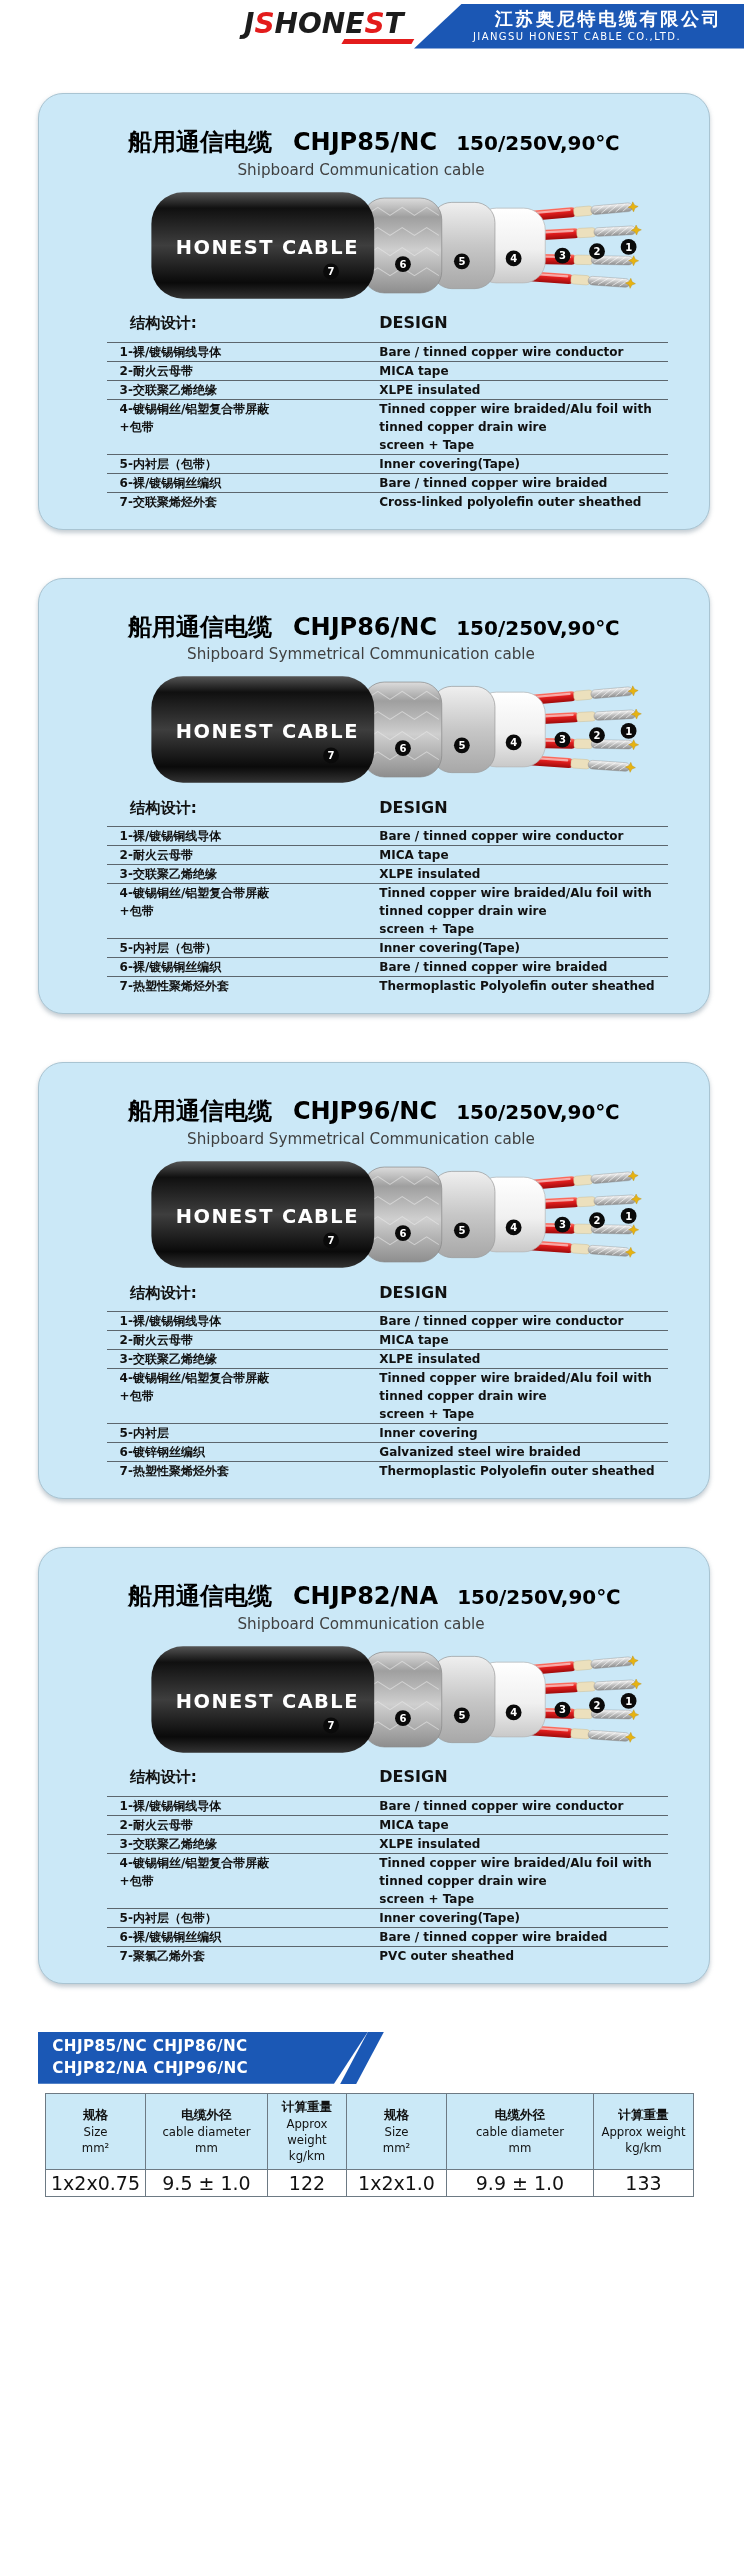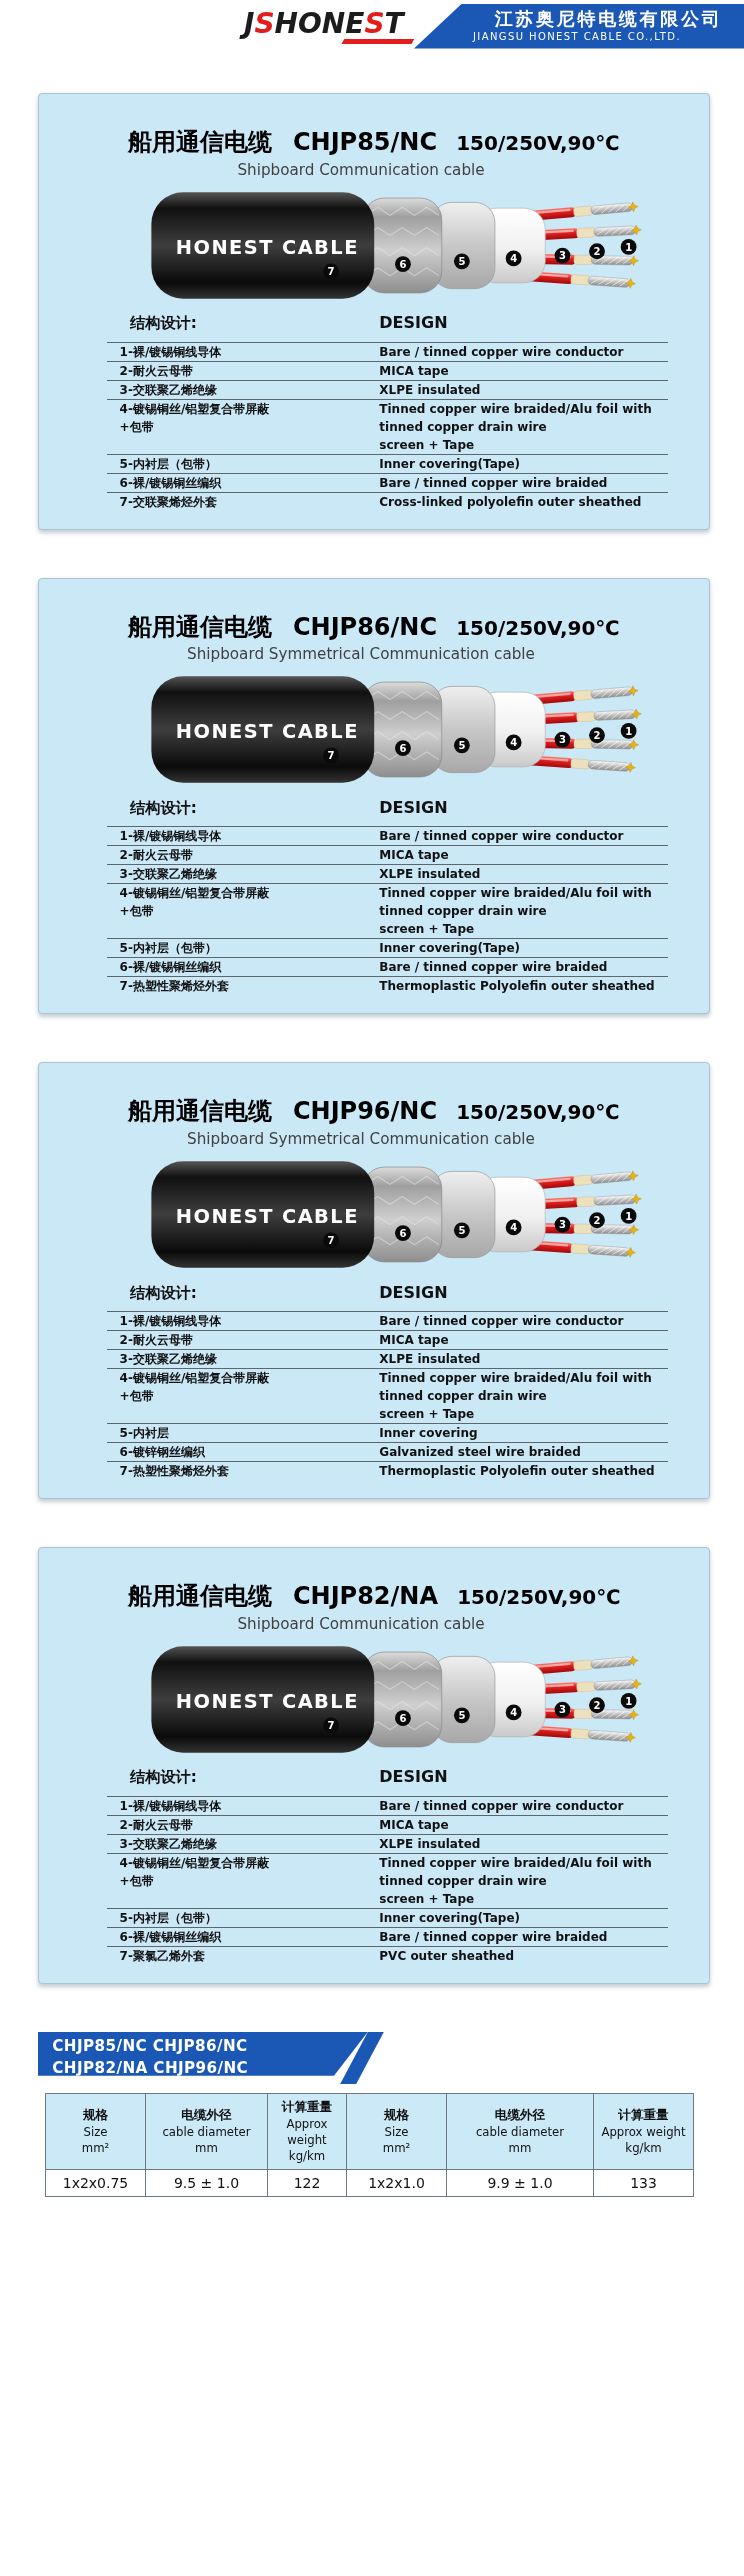--- a/index.html
+++ b/index.html
@@ -10,54 +10,54 @@
   .logo{position:absolute;left:244px;top:9px;font-size:28px;font-weight:800;font-style:italic;
         letter-spacing:0px;line-height:30.5px;white-space:nowrap;}
   .logo .dark{color:#1c1c1c;} .logo .red{color:#e31c1c;}
   .logo-underline{position:absolute;left:343px;top:39px;width:70px;height:4.5px;background:#e31c1c;transform:skewX(-30deg);}
   .company-banner{position:absolute;right:0;top:3.6px;width:330px;height:45px;background:#1b57b4;
         clip-path:polygon(48px 0,100% 0,100% 100%,0 100%);padding:3.6px 0 0 59px;box-sizing:border-box;color:#fff;}
   .company-cn{font-size:18px;font-weight:bold;letter-spacing:2.7px;line-height:23px;text-align:center;}
   .company-en{font-size:10px;letter-spacing:1.4px;line-height:13.4px;}
 
   
-  .card{width:672px;margin:0 0 48px 38px;background:#cbe8f7;border:0.9px solid #a9c4d2;border-radius:4px;
+  .card{width:672px;margin:0 0 48px 38px;background:#cbe8f7;border:0.9px solid #a9c4d2;border-radius:25px;
         box-shadow:0 2.7px 4.5px rgba(110,130,145,.4);padding:32px 30.5px 18px 39px;box-sizing:border-box;}
   .card:first-of-type{margin-top:41px;}
   .card-title{margin:0 0 0 50px;font-size:24px;font-weight:bold;color:#000;white-space:nowrap;}
   .card-title .t-model{margin-left:12.6px;}
   .card-title .t-rating{margin-left:10.8px;font-size:20px;}
   .card-sub{width:484px;margin:2.7px 0 9px 41px;text-align:center;color:#404040;font-size:15.2px;}
   .cable-wrap{margin:1.8px 0 7.2px 41px;width:565px;}
   .cable-svg{width:565px;height:115px;display:block;}
 
   .design{margin:3.6px 10.8px 0 29px;}
   .design-head{display:grid;grid-template-columns:45% 55%;padding:3.6px 0 7.2px 0;}
   .dh-cn{font-size:15.2px;font-weight:bold;padding-left:23px;}
   .dh-en{font-size:16px;font-weight:bold;padding-left:20px;}
   .design-row{display:grid;grid-template-columns:45% 55%;border-top:1.8px solid #5c666d;padding:0 0;}
   .design-row .cell{white-space:pre-line;font-size:12px;line-height:18px;}
   .design-row .cn{font-weight:bold;padding-left:12.6px;}
   .design-row .en{font-weight:600;padding-left:20px;}
 
   
   .spec-banner-wrap{position:relative;height:52px;width:386px;margin:12.6px 0 9px 38px;}
-  .spec-banner{position:absolute;left:0;top:0;width:350px;height:44px;background:#1b58b5;color:#fff;
+  .spec-banner{position:absolute;left:0;top:0;width:350px;height:52px;background:#1b58b5;color:#fff;
         clip-path:polygon(0 0,330px 0,296px 100%,0 100%);padding:4.5px 0 0 14.3px;box-sizing:border-box;}
   .spec-banner div{font-size:15.2px;font-weight:bold;letter-spacing:0.4px;line-height:21.5px;white-space:nowrap;}
   .banner-slice{position:absolute;left:316px;top:0;width:16px;height:52px;background:#1b58b5;transform:skewX(-28deg);}
 
   
   table.spec{border-collapse:collapse;margin:0 0 0 45px;width:649px;border:1.8px solid #4e585f;table-layout:fixed;}
   table.spec th,table.spec td{border:0.9px solid #6d7a84;text-align:center;vertical-align:middle;}
   table.spec thead th{background:#cbe9f7;padding:4.5px 1.8px;font-weight:normal;}
   .h-cn{font-size:12.6px;font-weight:bold;line-height:18px;}
   .h-en{font-size:11.7px;line-height:16px;}
   .h-unit{font-size:11.7px;line-height:16px;}
-  table.spec td{height:24px;font-size:14px;background:#fff;}
+  table.spec td{height:24px;font-size:19px;background:#fff;}
   table.spec tr.alt td{background:#c3e7f8;}
 </style>
 </head>
 <body>
 
 <svg width="0" height="0" style="position:absolute" aria-hidden="true">
   <defs>
     <linearGradient id="sheathGrad" x1="0" y1="0" x2="0" y2="1">
       <stop offset="0" stop-color="#555"></stop>
         <stop offset="0.15" stop-color="#101010"></stop>

